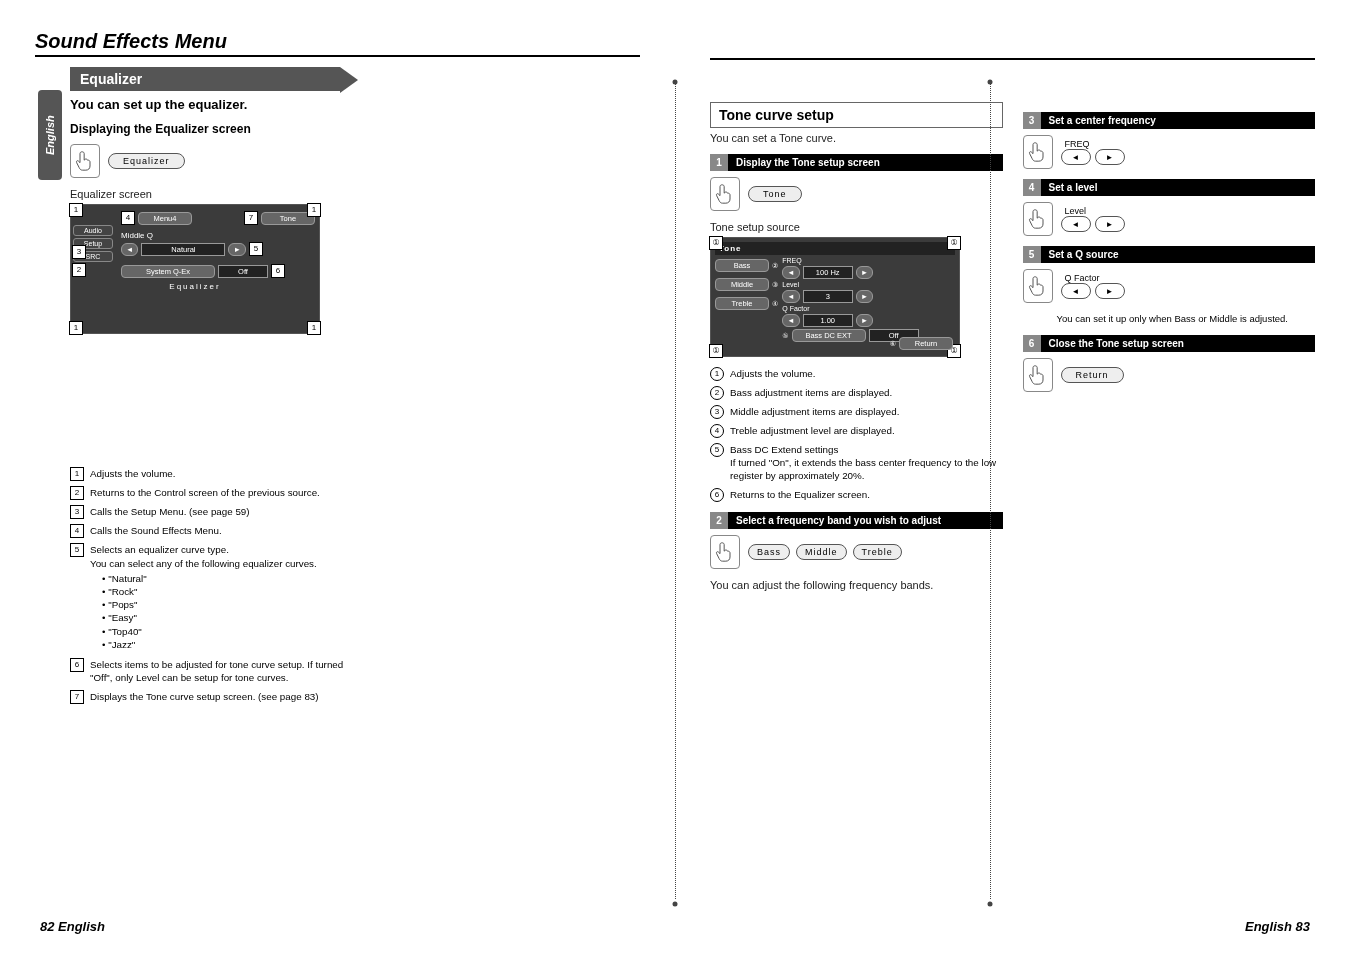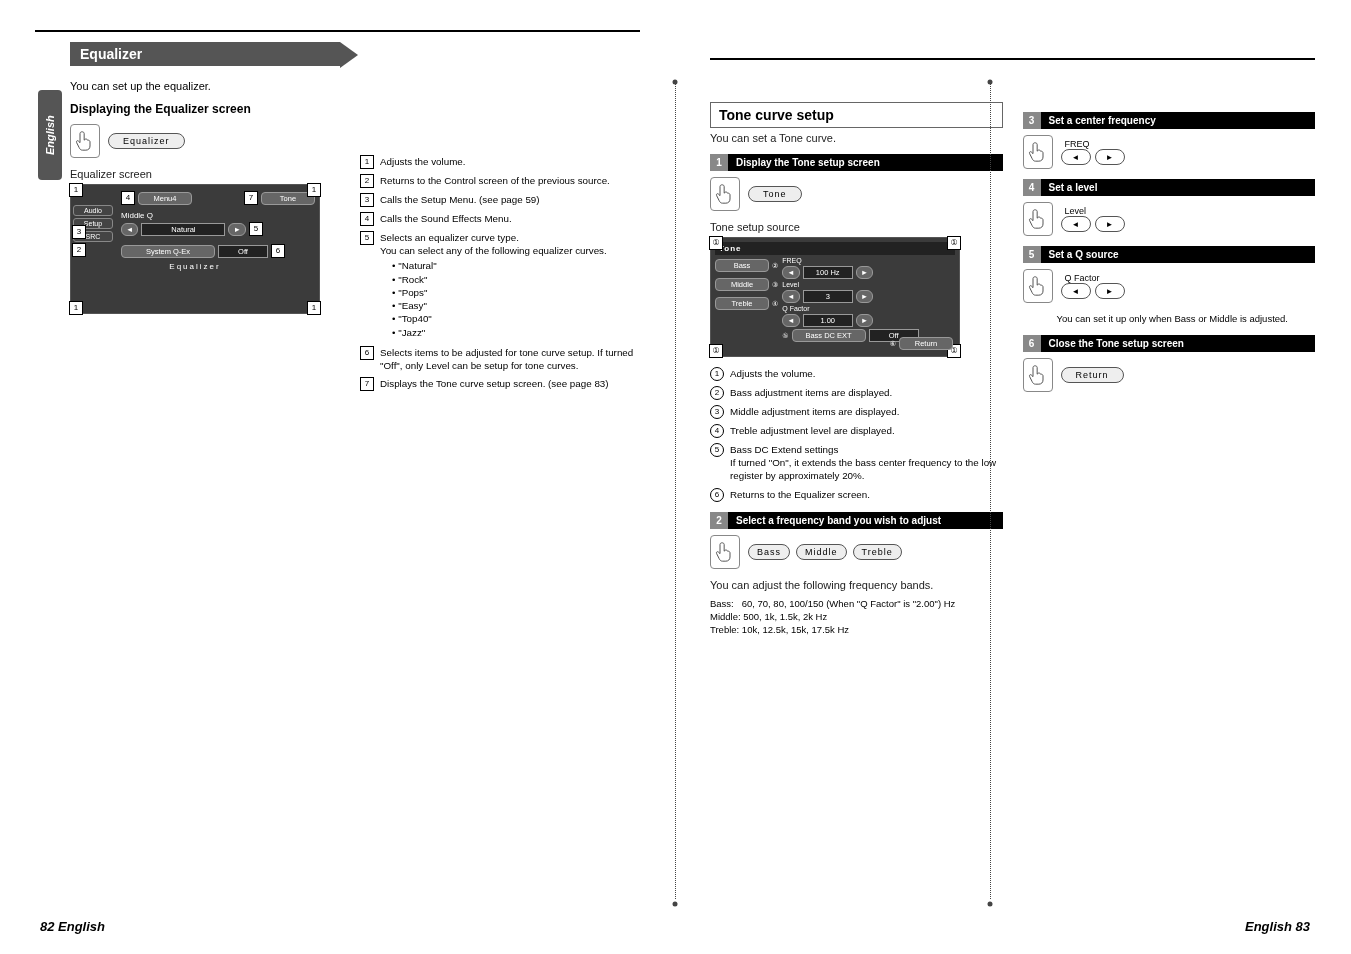--- a/index.html
+++ b/index.html
@@ -72,23 +72,23 @@
   .section-bar.arrow::after {
     content: "";
     position: absolute;
     right: -18px;
     top: 0;
     border-left: 18px solid #555;
     border-top: 13px solid transparent;
     border-bottom: 13px solid transparent;
   }
   .sub-bold {
-    font-weight: normal;
-    font-size: 11px;
-    margin: 14px 0 10px 0;
+    font-weight: bold;
+    font-size: 13px;
+    margin: 6px 0 10px 0;
   }
   .h2 {
     font-size: 12px;
     font-weight: bold;
     margin: 10px 0 8px 0;
     line-height: 1.2;
   }
 
   .touch-row {
     display: flex;
@@ -241,24 +241,25 @@
   .tone-screen-wrap { position:relative; width:252px; }
 </style>
 </head>
 <body>
 
 <div class="dots-line" style="left:675px;"></div>
 <div class="dot-end" style="left:675px; top:82px;"></div>
 <div class="dot-end" style="left:675px; bottom:50px; top:auto; transform:translate(-2.5px,2.5px);"></div>
 
 <div class="page page-left">
+  <div class="title">Sound Effects Menu</div>
   <hr class="title-rule">
   <div class="lang-tab">English</div>
 
-  <div class="cols" style="margin-left:35px;">
+  <div class="cols" style="margin-left:35px;flex-direction:column;">
 
     <div class="col" style="max-width:270px;">
       <div class="section-bar arrow">Equalizer</div>
       <div class="sub-bold">You can set up the equalizer.</div>
       <div class="h2">Displaying the Equalizer screen</div>
 
       <div class="touch-row">
         <div class="finger">
           <svg viewBox="0 0 24 28">
               <path d="M9 3c1 0 2 1 2 2v8l1-1c1-1 3 0 3 1l1 0c1 0 2 1 2 2v5c0 3-2 5-5 5h-4c-2 0-3-1-4-3l-3-6c-1-2 1-3 2-2l2 2V5c0-1 1-2 2-2z" fill="none" stroke="#555" stroke-width="1.2"></path>
@@ -501,25 +502,20 @@
               <path d="M9 3c1 0 2 1 2 2v8l1-1c1-1 3 0 3 1l1 0c1 0 2 1 2 2v5c0 3-2 5-5 5h-4c-2 0-3-1-4-3l-3-6c-1-2 1-3 2-2l2 2V5c0-1 1-2 2-2z" fill="none" stroke="#555" stroke-width="1.2"></path>
             </svg>
         </div>
         <div class="three-pill-row">
           <span class="pill">Bass</span>
           <span class="pill">Middle</span>
           <span class="pill">Treble</span>
         </div>
       </div>
       <div class="caption" style="margin-top:10px;">You can adjust the following frequency bands.</div>
-      <div class="freq-list">
-        <div style="white-space:pre;">Bass:   60, 70, 80, 100/150 (When "Q Factor" is "2.00") Hz</div>
-        <div style="white-space:pre;">Middle: 500, 1k, 1.5k, 2k Hz</div>
-        <div style="white-space:pre;">Treble: 10k, 12.5k, 15k, 17.5k Hz</div>
-      </div>
     </div>
 
     <div>
       <div class="step">
         <div class="n">3</div>
         <div class="t">Set a center frequency</div>
       </div>
       <div class="touch-row">
         <div class="finger">
           <svg viewBox="0 0 24 28">

